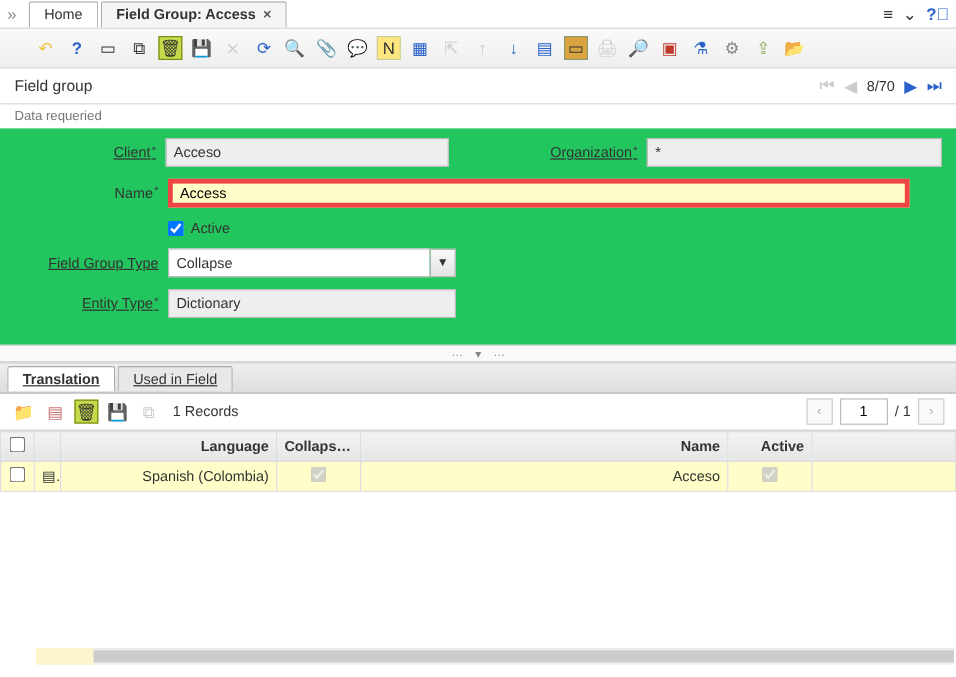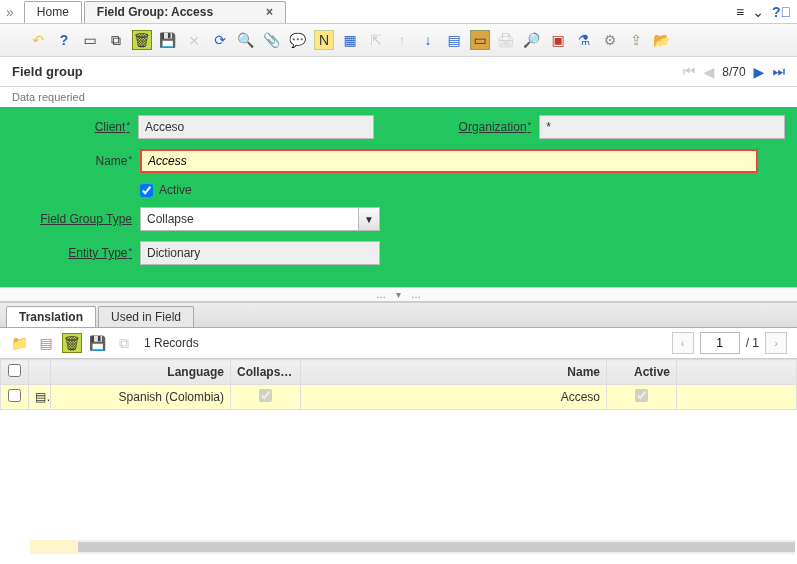--- a/index.html
+++ b/index.html
@@ -1,57 +1,57 @@
 <!DOCTYPE html>
 <html><head>
 <meta charset="utf-8">
 <style>
 * { box-sizing: border-box; margin: 0; padding: 0; font-family: Arial, Helvetica, sans-serif; }
 body { background: #fff; width: 797px; height: 564px; overflow: hidden; font-size: 12px; color: #333; position: relative; }
 
 .topbar { display: flex; align-items: center; height: 24px; border-bottom: 1px solid #ccc; padding-left: 6px; }
 .topbar .expander { font-size: 14px; color: #888; margin-right: 10px; cursor: pointer; }
 .tab { background: #fff; border: 1px solid #aaa; border-bottom: none; padding: 3px 12px; margin-right: 2px; border-radius: 2px 2px 0 0; font-size: 12px; cursor: pointer; display: flex; align-items: center; height: 22px; }
-.tab.active { font-weight: bold; background: #f5f5f5; gap: 47px; }
+.tab.active { font-weight: bold; background: #f5f5f5; }
 .tab .close-x { margin-left: 6px; font-weight: bold; color: #555; }
 .topbar-spacer { flex: 1; }
 .topbar-icons { display: flex; align-items: center; gap: 8px; padding-right: 6px; }
 .topbar-icons span { font-size: 14px; cursor: pointer; }
 
 .toolbar { display: flex; align-items: center; gap: 6px; padding: 6px 10px 6px 28px; border-bottom: 1px solid #d8d8d8; flex-wrap: wrap; background: linear-gradient(#fafafa,#eee); }
 .tb-icon { width: 20px; height: 20px; display: inline-flex; align-items: center; justify-content: center; font-size: 14px; cursor: pointer; }
 
 .section-header { display: flex; align-items: center; padding: 6px 12px; border-bottom: 1px solid #d8d8d8; }
-.section-header .title { font-weight: bold; font-size: 13px; flex: 1; }
+.section-header .title { font-weight: normal; font-size: 13px; flex: 1; }
 .section-header .pager { display: flex; align-items: center; gap: 8px; font-size: 12px; color: #333; }
 .arrow { font-size: 14px; cursor: pointer; }
 .arrow.disabled { color: #ccc; }
 .arrow.blue { color: #2a62c9; }
 
 .status { padding: 4px 12px; font-size: 11px; color: #777; }
 
 .form-area { padding: 8px 12px 12px 12px; border-bottom: 1px solid #ccc; background: #22c55e; }
 .form-row { display: flex; align-items: center; margin-bottom: 10px; }
 .form-row .lbl { width: 120px; text-align: right; margin-right: 8px; font-size: 12px; }
 .form-row .lbl.u { text-decoration: underline; }
 .form-row .req::after { content: "*"; font-size: 9px; vertical-align: top; margin-left: 1px; }
 .ro-input, .txt-input { height: 24px; border: 1px solid #bbb; background: #eee; padding: 2px 6px; font-size: 12px; display: flex; align-items: center; }
 .txt-input { background: #fff; }
-.highlight { background: #fffec8 !important; border: 2px solid #ef4444; font-style: italic; }
+.highlight { background: #fffec8 !important; border: 4px solid #ef4444; }
 .col1 { width: 240px; }
 .wide { width: 618px; }
 .combo { display: flex; width: 240px; }
 .combo .val { flex: 1; background: #fff; border: 1px solid #bbb; border-right: none; height: 24px; padding: 2px 6px; display: flex; align-items: center; }
 .combo .btn { width: 22px; height: 24px; border: 1px solid #bbb; background: linear-gradient(#fafafa,#e2e2e2); display: flex; align-items: center; justify-content: center; font-size: 10px; cursor: pointer; }
 .cb-row { display: flex; align-items: center; margin-left: 128px; margin-top: 6px; margin-bottom: 10px; }
 .cb-row input { margin-right: 6px; }
 
 .dots-bar { display: flex; justify-content: center; align-items: center; gap: 10px; height: 14px; font-size: 10px; color: #888; background: #fafafa; border-bottom: 1px solid #ccc; }
 
-.subtabs { display: flex; background: linear-gradient(#eee,#ddd); border-top: 1px solid #ccc; border-bottom: 1px solid #aaa; padding-top: 2px; padding-left: 6px; height: 26px; align-items: center; }
+.subtabs { display: flex; background: linear-gradient(#eee,#ddd); border-top: 1px solid #ccc; border-bottom: 1px solid #aaa; padding-top: 2px; padding-left: 6px; height: 26px; align-items: flex-start; text-decoration: underline; }
 .subtab { border: 1px solid #aaa; border-bottom: none; padding: 3px 12px; background: #e8e8e8; border-radius: 2px 2px 0 0; font-size: 12px; cursor: pointer; margin-right: 2px; }
 .subtab.active { background: #fff; font-weight: bold; }
 
 .subtoolbar { display: flex; align-items: center; gap: 6px; padding: 4px 10px; border-bottom: 1px solid #ccc; }
 .subtoolbar .spacer { flex: 1; }
 .mini-arrow { width: 22px; height: 22px; border: 1px solid #ccc; background: #fafafa; display: flex; align-items: center; justify-content: center; font-size: 11px; color: #aaa; cursor: pointer; }
 .page-input { width: 40px; height: 22px; border: 1px solid #bbb; text-align: center; font-size: 12px; }
 
 .grid { width: 100%; border-collapse: collapse; table-layout: fixed; }
 .grid th, .grid td { border: 1px solid #ddd; padding: 4px 6px; font-size: 12px; text-align: right; height: 24px; vertical-align: middle; overflow: hidden; white-space: nowrap; text-overflow: ellipsis; }

